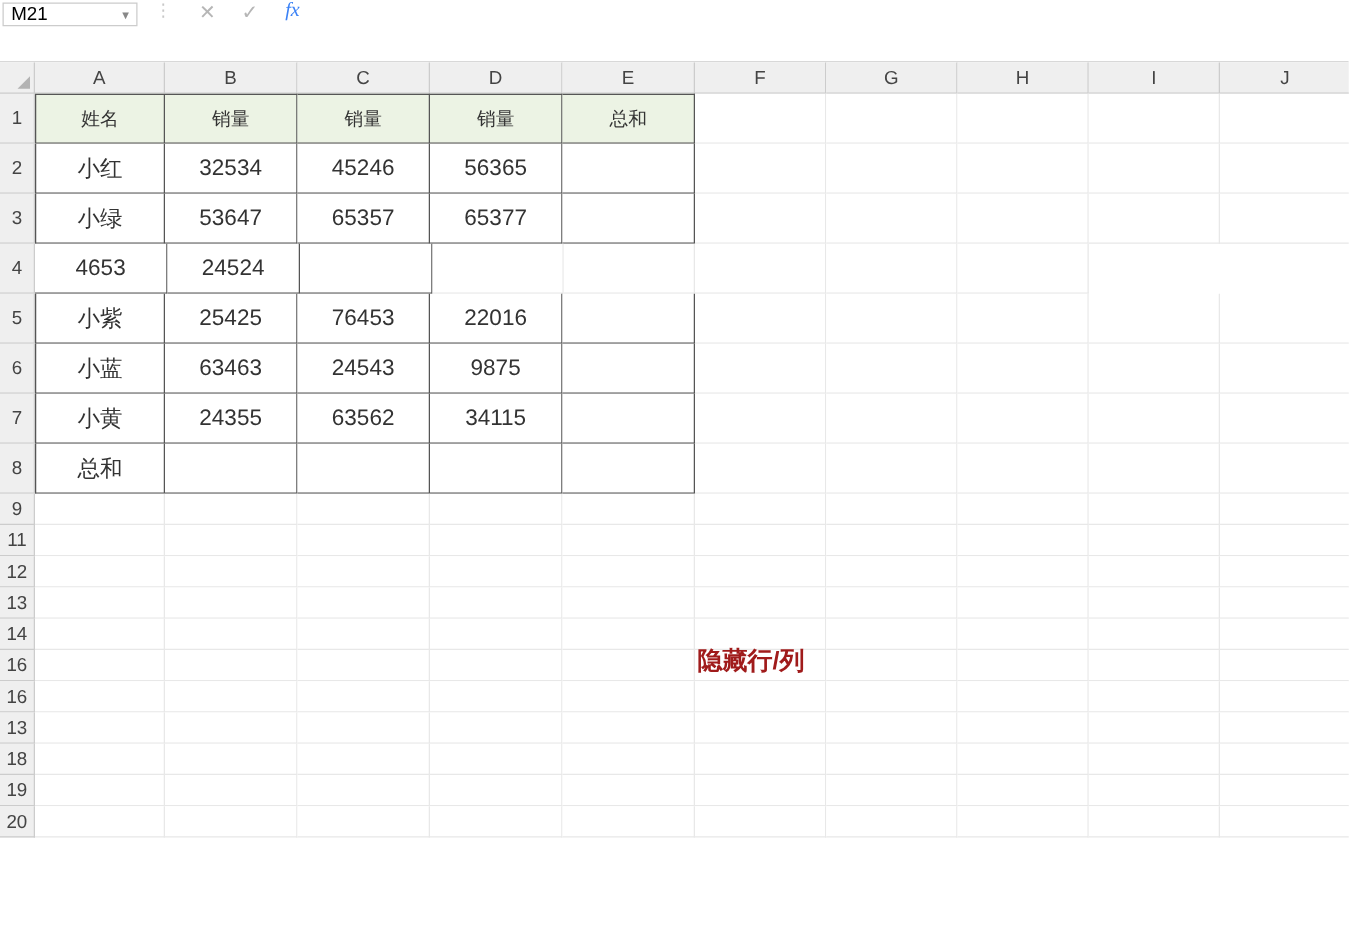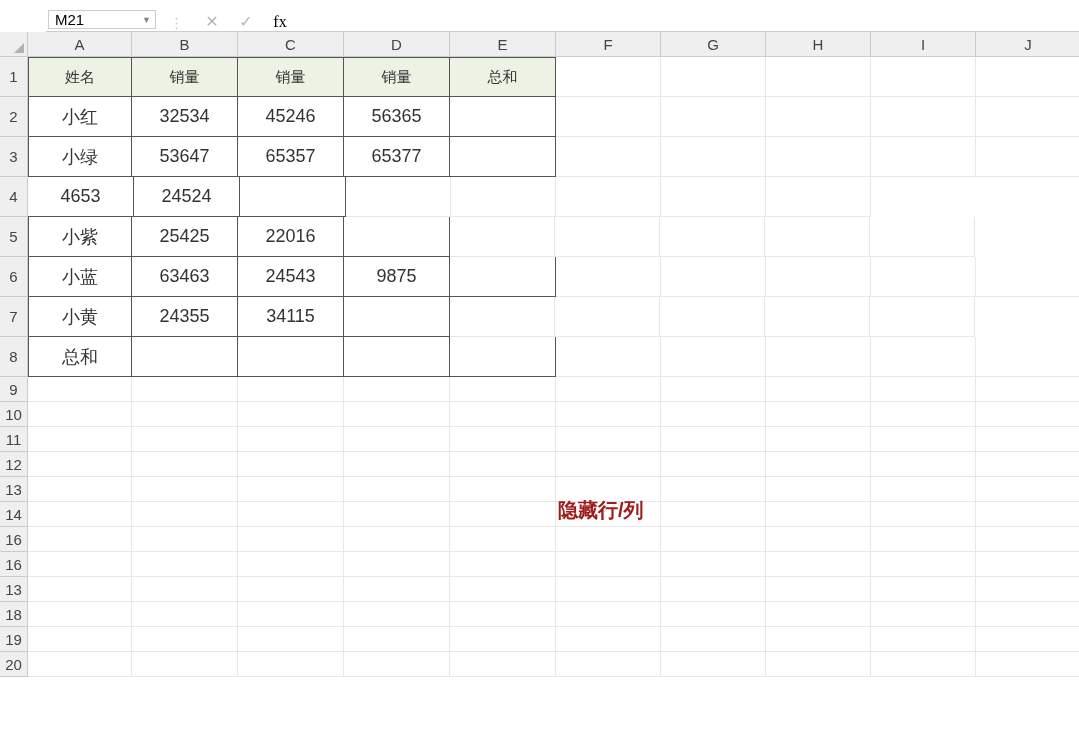--- a/index.html
+++ b/index.html
@@ -1,25 +1,24 @@
 <!DOCTYPE html>
 <html><head>
   <meta charset="utf-8">
   <style>
     * { box-sizing: border-box; margin: 0; padding: 0; }
     html, body { width: 1079px; height: 742px; font-family: "Microsoft YaHei", Arial, sans-serif; background: #fff; overflow: hidden; }
     
     
     .formula-bar {
       display: flex;
-      align-items: flex-end;
-      height: 32px;
+      align-items: flex-start;
+      height: 50px;
       border-bottom: 1px solid #ccc;
       background: #fff;
-      margin-left: 46px;
     }
     .name-box {
       width: 108px;
       border: 1px solid #ccc;
       margin: 2px 4px 2px 2px;
       display: flex;
       align-items: center;
       padding: 0 6px;
       font-size: 15px;
       background: #fff;
@@ -38,21 +37,21 @@
     }
     .fb-btn {
       width: 34px;
       display: flex;
       align-items: center;
       justify-content: center;
       color: #b6b6b6;
       font-size: 16px;
     }
     .fb-btn.dots { color: #c8c8c8; font-size: 14px; letter-spacing:1px;}
-    .fb-btn.fx { font-family: "Times New Roman", serif; color: #000000; font-size: 16px;}
+    .fb-btn.fx { font-style: italic; font-family: "Times New Roman", serif; color: #3b82f6; font-size: 16px;}
     .formula-input {
       flex: 1;
       border: none;
       outline: none;
       font-size: 15px;
       padding: 0 6px;
     }
 
     
     .sheet {
@@ -219,20 +218,21 @@
     <div class="cell wStd"></div>
     <div class="cell wStd"></div>
     <div class="cell wStd"></div>
     <div class="cell wStd"></div>
     <div class="cell wStd"></div>
   </div>
   <div class="row tall">
     <div class="row-head">5</div>
     <div class="cell wA b bLeft">小紫</div>
     <div class="cell wB b">25425</div>
+    <div class="cell wC b">76453</div>
     <div class="cell wD b">22016</div>
     <div class="cell wE b"></div>
     <div class="cell wStd"></div>
     <div class="cell wStd"></div>
     <div class="cell wStd"></div>
     <div class="cell wStd"></div>
     <div class="cell wStd"></div>
   </div>
   <div class="row tall">
     <div class="row-head">6</div>
@@ -244,20 +244,21 @@
     <div class="cell wStd"></div>
     <div class="cell wStd"></div>
     <div class="cell wStd"></div>
     <div class="cell wStd"></div>
     <div class="cell wStd"></div>
   </div>
   <div class="row tall">
     <div class="row-head">7</div>
     <div class="cell wA b bLeft">小黄</div>
     <div class="cell wB b">24355</div>
+    <div class="cell wC b">63562</div>
     <div class="cell wD b">34115</div>
     <div class="cell wE b"></div>
     <div class="cell wStd"></div>
     <div class="cell wStd"></div>
     <div class="cell wStd"></div>
     <div class="cell wStd"></div>
     <div class="cell wStd"></div>
   </div>
   <div class="row tall">
     <div class="row-head">8</div>
@@ -281,33 +282,20 @@
         <div class="cell wC"></div>
         <div class="cell wD"></div>
         <div class="cell wE"></div>
         <div class="cell wStd"></div>
         <div class="cell wStd"></div>
         <div class="cell wStd"></div>
         <div class="cell wStd"></div>
         <div class="cell wStd"></div>
       </div>
       <div class="row">
-        <div class="row-head">10</div>
-        <div class="cell wA"></div>
-        <div class="cell wB"></div>
-        <div class="cell wC"></div>
-        <div class="cell wD"></div>
-        <div class="cell wE"></div>
-        <div class="cell wStd"></div>
-        <div class="cell wStd"></div>
-        <div class="cell wStd"></div>
-        <div class="cell wStd"></div>
-        <div class="cell wStd"></div>
-      </div>
-      <div class="row">
         <div class="row-head">11</div>
         <div class="cell wA"></div>
         <div class="cell wB"></div>
         <div class="cell wC"></div>
         <div class="cell wD"></div>
         <div class="cell wE"></div>
         <div class="cell wStd"></div>
         <div class="cell wStd"></div>
         <div class="cell wStd"></div>
         <div class="cell wStd"></div>

